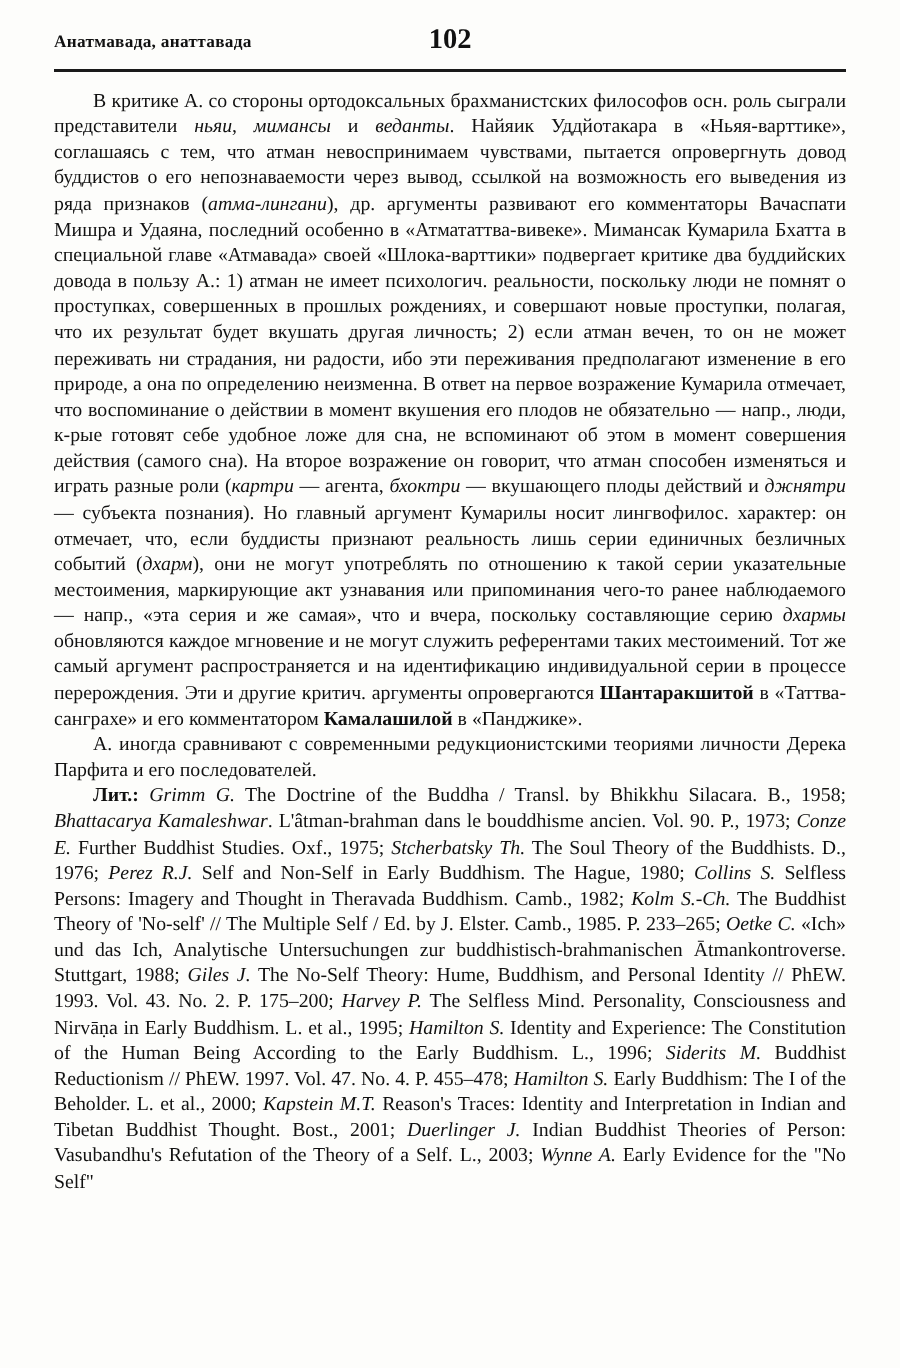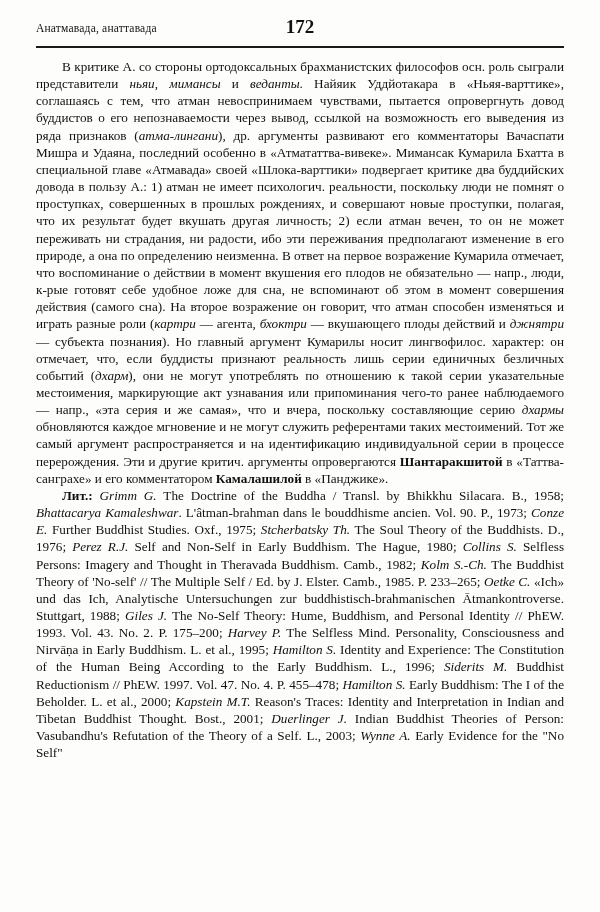--- a/index.html
+++ b/index.html
@@ -21,21 +21,21 @@
     left: 36px;
     top: 22px;
     right: 36px;
     height: 26px;
   }
   .header-title {
     position: absolute;
     left: 0;
     top: 0;
     font-family: "Liberation Serif", serif;
-    font-weight: normal;
+    font-weight: bold;
     font-size: 11.5px;
     letter-spacing: 0.2px;
     color: #111;
   }
   .header-page {
     position: absolute;
     left: 50%;
     transform: translateX(-50%);
     top: -6px;
     font-size: 19px;
@@ -85,23 +85,24 @@
   i { }
   b { font-weight: bold; }
 </style>
 </head>
 <body>
 
 <div class="page">
 
   <div class="header">
     <div class="header-title">Анатмавада, анаттавада</div>
-    <div class="header-page">172</div>
+    <div class="header-page">102</div>
   </div>
 
   <div class="rule"></div>
 
   <div class="body">
     <p class="para">В критике А. со стороны ортодоксальных брахманистских философов осн. роль сыграли представители <i>ньяи</i>, <i>мимансы</i> и <i>веданты</i>. Найяик Уддйотакара в «Ньяя-варттике», соглашаясь с тем, что атман невоспринимаем чувствами, пытается опровергнуть довод буддистов о его непознаваемости через вывод, ссылкой на возможность его выведения из ряда признаков (<i>атма-лингани</i>), др. аргументы развивают его комментаторы Вачаспати Мишра и Удаяна, последний особенно в «Атмататтва-вивеке». Мимансак Кумарила Бхатта в специальной главе «Атмавада» своей «Шлока-варттики» подвергает критике два буддийских довода в пользу А.: 1) атман не имеет психологич. реальности, поскольку люди не помнят о проступках, совершенных в прошлых рождениях, и совершают новые проступки, полагая, что их результат будет вкушать другая личность; 2) если атман вечен, то он не может переживать ни страдания, ни радости, ибо эти переживания предполагают изменение в его природе, а она по определению неизменна. В ответ на первое возражение Кумарила отмечает, что воспоминание о действии в момент вкушения его плодов не обязательно — напр., люди, к-рые готовят себе удобное ложе для сна, не вспоминают об этом в момент совершения действия (самого сна). На второе возражение он говорит, что атман способен изменяться и играть разные роли (<i>картри</i> — агента, <i>бхоктри</i> — вкушающего плоды действий и <i>джняmpu</i> — субъекта познания). Но главный аргумент Кумарилы носит лингвофилос. характер: он отмечает, что, если буддисты признают реальность лишь серии единичных безличных событий (<i>дхарм</i>), они не могут употреблять по отношению к такой серии указательные местоимения, маркирующие акт узнавания или припоминания чего-то ранее наблюдаемого — напр., «эта серия и же самая», что и вчера, поскольку составляющие серию <i>дхармы</i> обновляются каждое мгновение и не могут служить референтами таких местоимений. Тот же самый аргумент распространяется и на идентификацию индивидуальной серии в процессе перерождения. Эти и другие критич. аргументы опровергаются <b>Шантаракшитой</b> в «Таттва-санграхе» и его комментатором <b>Камалашилой</b> в «Панджике».</p>
+    <p class="para">А. иногда сравнивают с современными редукционистскими теориями личности Дерека Парфита и его последователей.</p>
     <p class="para lit"><span class="lead">Лит.:</span> <i>Grimm G.</i> The Doctrine of the Buddha / Transl. by Bhikkhu Silacara. B., 1958; <i>Bhattacarya Kamaleshwar</i>. L'âtman-brahman dans le bouddhisme ancien. Vol. 90. P., 1973; <i>Conze E.</i> Further Buddhist Studies. Oxf., 1975; <i>Stcherbatsky Th.</i> The Soul Theory of the Buddhists. D., 1976; <i>Perez R.J.</i> Self and Non-Self in Early Buddhism. The Hague, 1980; <i>Collins S.</i> Selfless Persons: Imagery and Thought in Theravada Buddhism. Camb., 1982; <i>Kolm S.-Ch.</i> The Buddhist Theory of 'No-self' // The Multiple Self / Ed. by J. Elster. Camb., 1985. P. 233–265; <i>Oetke C.</i> «Ich» und das Ich, Analytische Untersuchungen zur buddhistisch-brahmanischen Ātmankontroverse. Stuttgart, 1988; <i>Giles J.</i> The No-Self Theory: Hume, Buddhism, and Personal Identity // PhEW. 1993. Vol. 43. No. 2. P. 175–200; <i>Harvey P.</i> The Selfless Mind. Personality, Consciousness and Nirvāṇa in Early Buddhism. L. et al., 1995; <i>Hamilton S.</i> Identity and Experience: The Constitution of the Human Being According to the Early Buddhism. L., 1996; <i>Siderits M.</i> Buddhist Reductionism // PhEW. 1997. Vol. 47. No. 4. P. 455–478; <i>Hamilton S.</i> Early Buddhism: The I of the Beholder. L. et al., 2000; <i>Kapstein M.T.</i> Reason's Traces: Identity and Interpretation in Indian and Tibetan Buddhist Thought. Bost., 2001; <i>Duerlinger J.</i> Indian Buddhist Theories of Person: Vasubandhu's Refutation of the Theory of a Self. L., 2003; <i>Wynne A.</i> Early Evidence for the "No Self"</p>
   </div>
 
 </div>
 
 </body></html>

